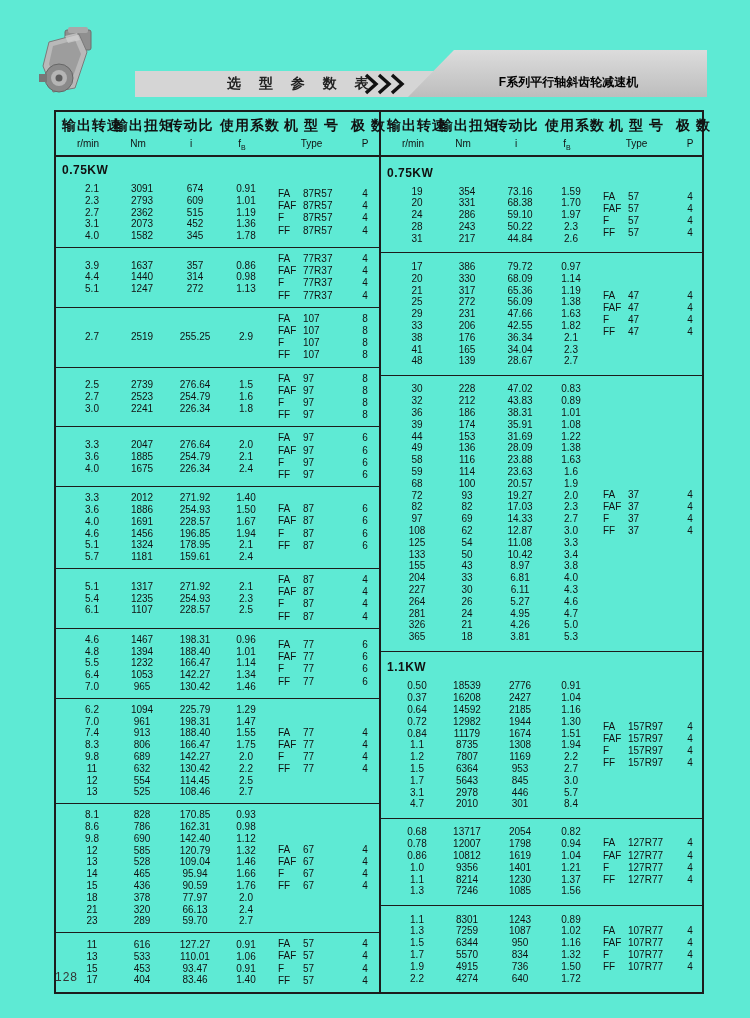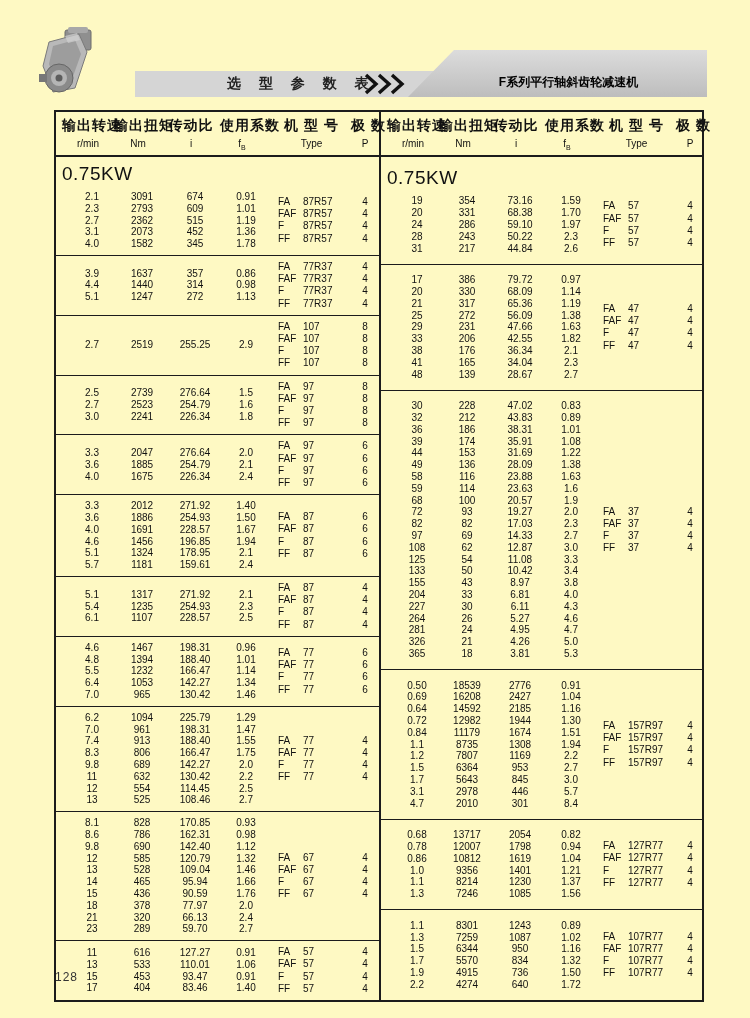--- a/index.html
+++ b/index.html
@@ -1,20 +1,20 @@
 <!DOCTYPE html>
 <html style="--border: #1c1c1c; --strip: #d5d5d5; --band1: #dcdcdc; --band2: #bdbdbd;"><head>
 <meta charset="utf-8">
 <style>
   :root{
     --border:#1c1c1c; --ink:#111; --strip:#d5d5d5;
     --band1:#dcdcdc; --band2:#bdbdbd;
   }
   html,body{margin:0;padding:0;background:#fff;}
-  .page{position:relative;width:750px;height:1018px;background:#fef9c3;overflow:hidden;
+  .page{position:relative;width:750px;height:1018px;background:#5eead4;overflow:hidden;
         font-family:"Liberation Sans","DejaVu Sans",sans-serif;color:var(--ink);}
   
   .photo{position:absolute;left:35px;top:26px;width:66px;height:74px;}
   .banner{position:absolute;left:135px;top:50px;width:572px;height:47px;}
   .strip{position:absolute;left:0;bottom:0;width:100%;height:26px;background:var(--strip);}
   .sel-title{position:absolute;left:92px;bottom:4px;font-size:14px;font-weight:600;
              letter-spacing:7px;color:#222;white-space:nowrap;}
   .chevrons{position:absolute;left:228px;bottom:2px;}
   .band{position:absolute;left:273px;top:0;width:299px;height:47px;
         background:linear-gradient(180deg,var(--band1) 0%,var(--band2) 100%);
@@ -32,21 +32,21 @@
   .hc{text-align:center;}
   .hzh{font-size:14px;font-weight:bold;letter-spacing:1px;white-space:nowrap;}
   .hen{font-size:10px;margin-top:3px;}
   .htype{width:80px;margin-left:8px;text-align:center;}
   .hpole{width:28px;text-align:center;}
   sub{font-size:7px;}
   
   .tbody{display:flex;flex-direction:column;flex:1;}
   .sec{flex:1 0 auto;display:flex;flex-direction:column;justify-content:center;}
   .sec.bt{border-top:1.5px solid var(--border);}
-  .power{font-size:19px;font-weight:normal;padding:6px 0 1px 6px;letter-spacing:0.5px;}
+  .power{font-size:12px;font-weight:bold;padding:6px 0 1px 6px;letter-spacing:0.5px;}
   .secbody{display:flex;align-items:center;padding:5px 0;}
   .nums{padding-left:10px;}
   .nrow{display:grid;grid-template-columns:52px 48px 58px 44px;line-height:11.8px;}
   .cell{font-size:10px;text-align:center;white-space:nowrap;}
   .types{width:74px;margin-left:10px;}
   .trow{font-size:10px;line-height:12.2px;white-space:nowrap;}
   .tp{display:inline-block;width:25px;}
   .poles{width:28px;text-align:center;}
   .prow{font-size:10px;line-height:12.2px;}
   
@@ -921,30 +921,31 @@
               </div>
               <div class="poles">
                 <div class="prow">4</div>
                 <div class="prow">4</div>
                 <div class="prow">4</div>
                 <div class="prow">4</div>
               </div>
             </div>
           </div>
           <div class="sec bt">
+            <div class="power">1.1KW</div>
             <div class="secbody">
               <div class="nums">
                 <div class="nrow">
                   <span class="cell">0.50</span>
                   <span class="cell">18539</span>
                   <span class="cell">2776</span>
                   <span class="cell">0.91</span>
                 </div>
                 <div class="nrow">
-                  <span class="cell">0.69</span>
+                  <span class="cell">0.37</span>
                   <span class="cell">16208</span>
                   <span class="cell">2427</span>
                   <span class="cell">1.04</span>
                 </div>
                 <div class="nrow">
                   <span class="cell">0.64</span>
                   <span class="cell">14592</span>
                   <span class="cell">2185</span>
                   <span class="cell">1.16</span>
                 </div>

